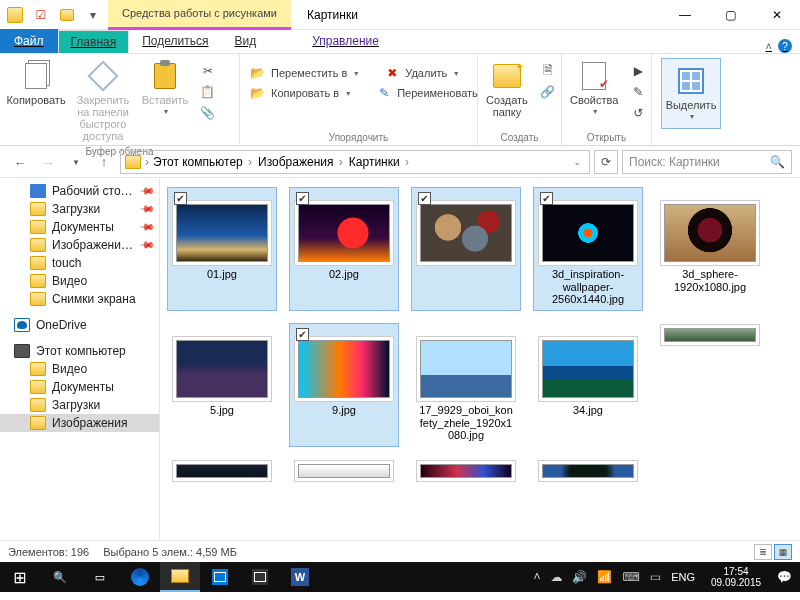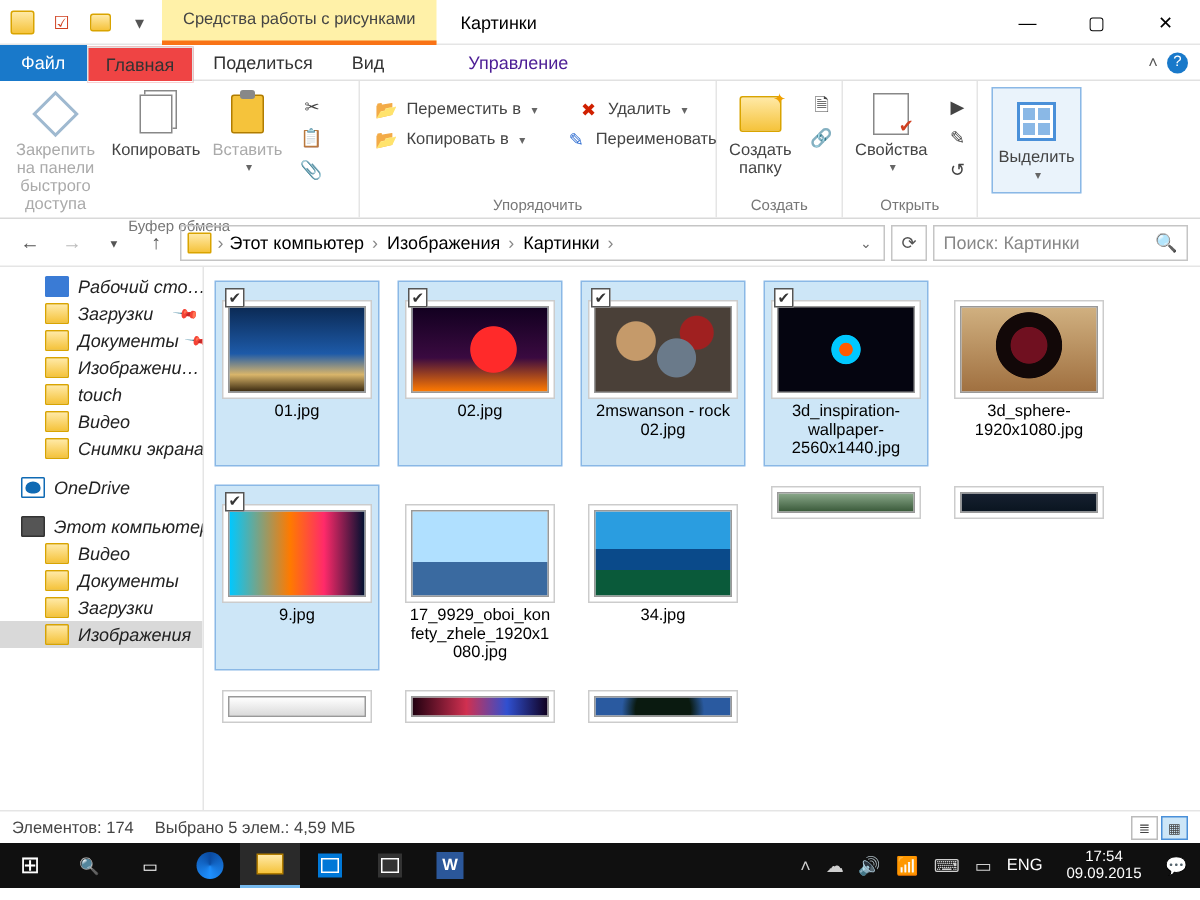--- a/index.html
+++ b/index.html
@@ -2,29 +2,29 @@
 <html><head>
 <meta charset="utf-8">
 <style>
   * { margin:0; padding:0; box-sizing:border-box; font-family:"Segoe UI", Tahoma, sans-serif; }
   html,body { width:800px; height:600px; overflow:hidden; background:#fff; }
   
   .titlebar { height:30px; background:#fff; display:flex; align-items:center; border-bottom:1px solid #e5e5e5;}
   .qat { display:flex; align-items:center; gap:4px; padding:0 4px;}
   .qat .icon { width:22px; height:22px; display:flex; align-items:center; justify-content:center; font-size:12px; color:#555;}
   .folder-ico { width:16px; height:16px; background:linear-gradient(#ffe9a6,#f5c33b); border:1px solid #d9a400; border-radius:2px;}
-  .context-tab { height:30px; background:#fff1a8; border-bottom:3px solid #f97316; padding:0 14px; display:flex; align-items:center; font-size:11px; color:#444;}
+  .context-tab { height:30px; background:#fff1a8; border-bottom:3px solid #d946ef; padding:0 14px; display:flex; align-items:center; font-size:11px; color:#444;}
   .title-text { padding:0 16px; font-size:12px; color:#000; align-self:center;}
   .title-spacer { flex:1; }
   .winbtn { width:46px; height:30px; display:flex; align-items:center; justify-content:center; font-size:12px;}
   
-  .ribbon-tabs { height:24px; display:flex; align-items:center; background:#fff; border-bottom:1px solid #e1e1e1; font-size:12px;}
+  .ribbon-tabs { height:24px; display:flex; align-items:flex-end; background:#fff; border-bottom:1px solid #e1e1e1; font-size:12px;text-decoration:underline;}
   .file-tab { background:#1979ca; color:#fff; padding:4px 14px; height:24px; display:flex; align-items:center;}
   .rtab { padding:4px 12px; color:#333; height:24px; display:flex; align-items:center; border:1px solid transparent;}
-  .rtab.active { border:1px solid #e1e1e1; border-bottom:1px solid #fff; background:#ef4444; position:relative; top:1px;}
+  .rtab.active { border:1px solid #e1e1e1; border-bottom:1px solid #fff; background:#14b8a6; position:relative; top:1px;}
   .rtab-context { margin-left:30px; color:#4c1d95;}
   .ribbon-right { margin-left:auto; display:flex; align-items:center; gap:6px; padding-right:8px; color:#555; font-size:11px;}
   .help-badge { width:14px; height:14px; border-radius:50%; background:#1979ca; color:#fff; display:flex; align-items:center; justify-content:center; font-size:10px;}
   
   .ribbon { height:92px; background:#fff; border-bottom:1px solid #d9d9d9; display:flex;}
   .group { border-right:1px solid #e5e5e5; display:flex; flex-direction:column; justify-content:space-between; padding:4px 6px 2px 6px;}
   .group-body { display:flex; gap:6px; align-items:flex-start; flex:1;}
   .group-label { font-size:10px; color:#777; text-align:center; padding-top:2px;}
   .bigbtn { width:62px; display:flex; flex-direction:column; align-items:center; gap:2px; font-size:11px; color:#444; text-align:center; line-height:1.1; padding:2px;}
   .bigbtn.disabled { color:#aaa; }
@@ -49,21 +49,21 @@
   .addr { flex:1; height:24px; border:1px solid #c5c5c5; display:flex; align-items:center; padding:0 4px; font-size:12px; gap:4px;}
   .addr .crumb::after { content:" ›"; color:#888; margin:0 2px;}
   .addr .crumb:last-child::after { content:"";}
   .addr .folder-mini { width:16px; height:14px; background:linear-gradient(#ffe9a6,#f5c33b); border:1px solid #d9a400; border-radius:1px;}
   .addr-caret { margin-left:auto; font-size:9px; color:#666; padding:0 4px;}
   .refresh { width:24px; height:24px; border:1px solid #c5c5c5; display:flex; align-items:center; justify-content:center; font-size:12px; color:#555;}
   .search { width:170px; height:24px; border:1px solid #c5c5c5; display:flex; align-items:center; padding:0 6px; font-size:12px; color:#888;}
   .search span.icon{ margin-left:auto; color:#888;}
   
   .body { display:flex; height:362px; }
-  .tree { width:136px; border-right:1px solid #e5e5e5; overflow:hidden; padding:4px 0; font-size:12px; background:#fff;font-style:italic;}
+  .tree { width:160px; border-right:1px solid #e5e5e5; overflow:hidden; padding:4px 0; font-size:12px; background:#fff;}
   .tree-item { display:flex; align-items:center; gap:6px; padding:2px 6px 2px 14px; white-space:nowrap; color:#222;}
   .tree-item.sub { padding-left:30px;}
   .tree-item.sel { background:#d9d9d9;}
   .tree-item .pin { color:#7a7a7a; font-size:10px; margin-left:auto; transform:rotate(45deg);}
   .tree-ico { width:16px; height:14px; border-radius:1px; flex-shrink:0;}
   .ico-folder { background:linear-gradient(#ffe9a6,#f5c33b); border:1px solid #d9a400;}
   .ico-desktop { background:#3a7bd5;}
   .ico-onedrive { background:#fff; border:1px solid #0f6ab4; position:relative;}
   .ico-onedrive::before{content:"";position:absolute;inset:2px;background:#0f6ab4;border-radius:50% 50% 40% 40%;}
   .ico-pc { background:#555; border:1px solid #333;}
@@ -142,31 +142,31 @@
   <div class="ribbon-right">
     <span>˄</span>
     <div class="help-badge">?</div>
   </div>
 </div>
 
 <div class="ribbon">
 
   <div class="group" style="width:240px;">
     <div class="group-body">
+      <div class="bigbtn" style="width:60px;">
+        <div class="bicon">
+            <div class="copy-ico"></div>
+          </div>
+        <span>Копировать</span>
+      </div>
       <div class="bigbtn disabled">
         <div class="bicon">
             <div class="pin-ico"></div>
           </div>
         <span>Закрепить на панели быстрого доступа</span>
-      </div>
-      <div class="bigbtn" style="width:60px;">
-        <div class="bicon">
-            <div class="copy-ico"></div>
-          </div>
-        <span>Копировать</span>
       </div>
       <div class="bigbtn disabled" style="width:50px;text-align:right;">
         <div class="bicon">
             <div class="paste-ico"></div>
           </div>
         <span>Вставить</span>
           <span class="dd-caret">▾</span>
       </div>
       <div class="smallbtn-col" style="padding-top:4px;">
         <div class="smallbtn disabled">
@@ -363,31 +363,34 @@
         <div class="cap">01.jpg</div>
       </div>
       <div class="thumb selected">
         <div class="cb">✔</div>
         <div class="img art-car"></div>
         <div class="cap">02.jpg</div>
       </div>
       <div class="thumb selected">
         <div class="cb">✔</div>
         <div class="img art-rocks"></div>
-        <div class="cap">2mswanson - rock 02.jpg</div>
       </div>
       <div class="thumb selected">
         <div class="cb">✔</div>
         <div class="img art-frac"></div>
         <div class="cap">3d_inspiration-wallpaper-2560x1440.jpg</div>
       </div>
       <div class="thumb">
         <div class="img art-sphere"></div>
         <div class="cap">3d_sphere-1920x1080.jpg</div>
       </div>
+      <div class="thumb">
+        <div class="img art-city"></div>
+        <div class="cap">5.jpg</div>
+      </div>
       <div class="thumb selected">
         <div class="cb">✔</div>
         <div class="img art-wave"></div>
         <div class="cap">9.jpg</div>
       </div>
       <div class="thumb">
         <div class="img art-candy"></div>
         <div class="cap">17_9929_oboi_konfety_zhele_1920x1080.jpg</div>
       </div>
       <div class="thumb">
@@ -406,21 +409,21 @@
       <div class="thumb partial">
         <div class="img art-p4"></div>
       </div>
       <div class="thumb partial">
         <div class="img art-p5"></div>
       </div>
     </div>
 </div>
 
 <div class="status">
-  <span>Элементов: 174</span>
+  <span>Элементов: 196</span>
   <span>Выбрано 5 элем.: 4,59 МБ</span>
   <div class="spacer"></div>
   <div class="view-toggle">
     <div>≣</div>
     <div class="on">▦</div>
   </div>
 </div>
 
 <div class="taskbar">
   <div class="tb-btn start">⊞</div>

